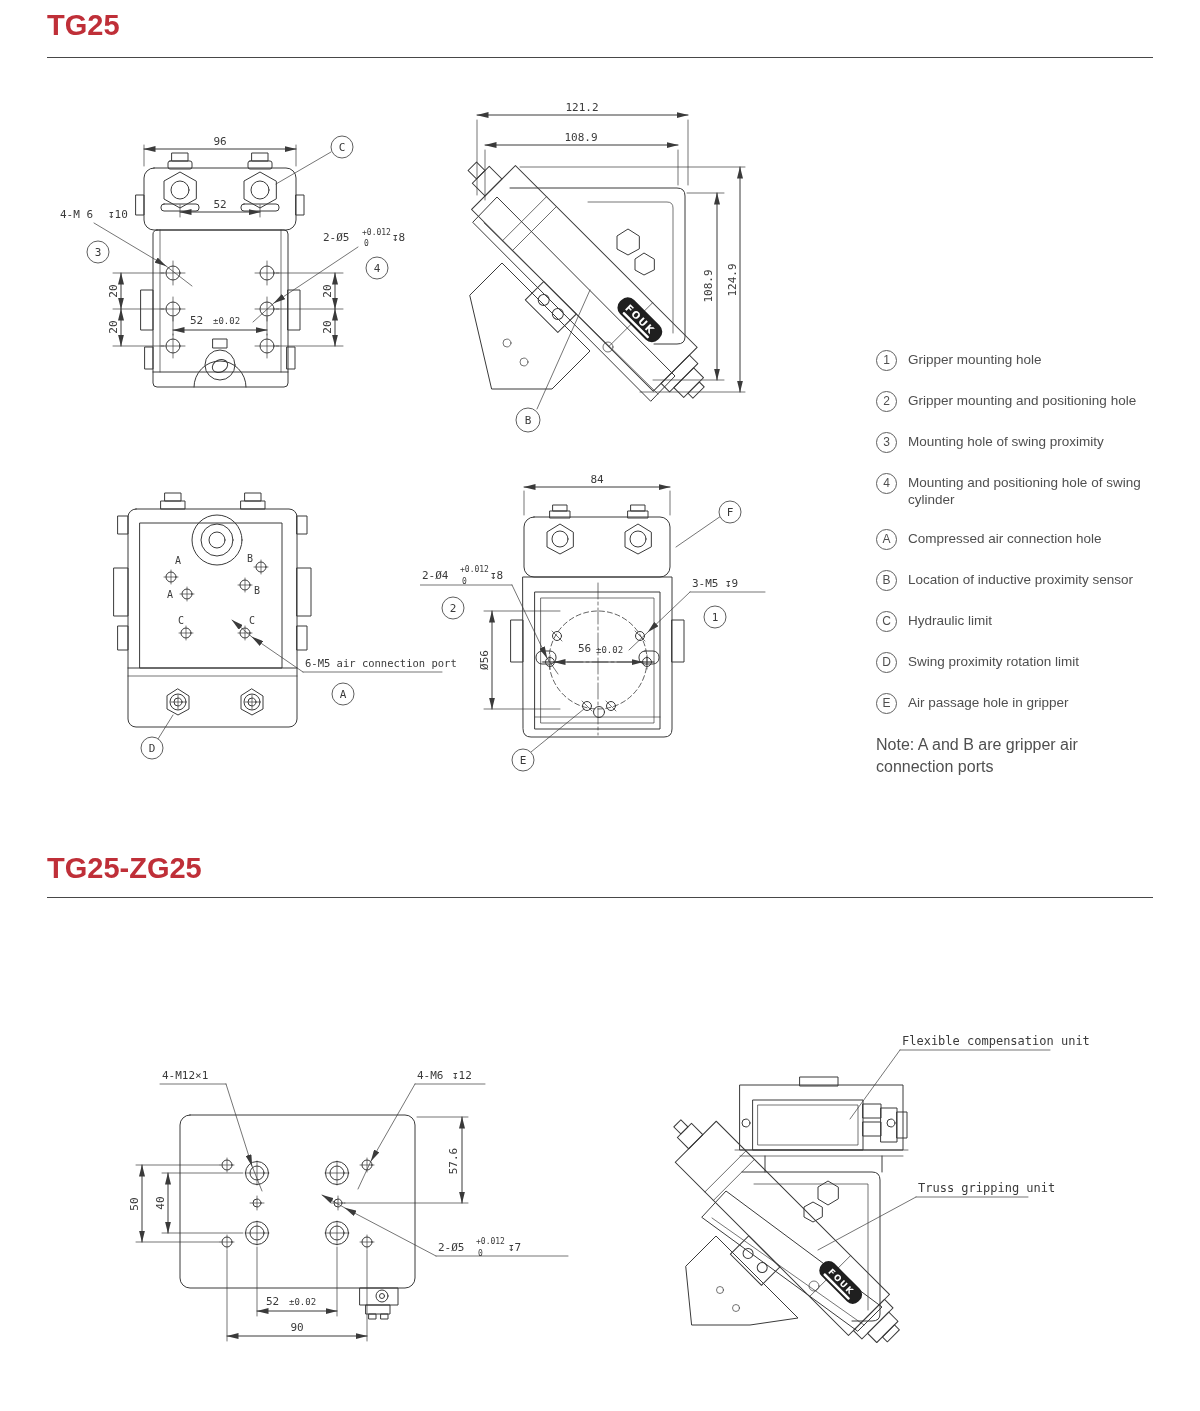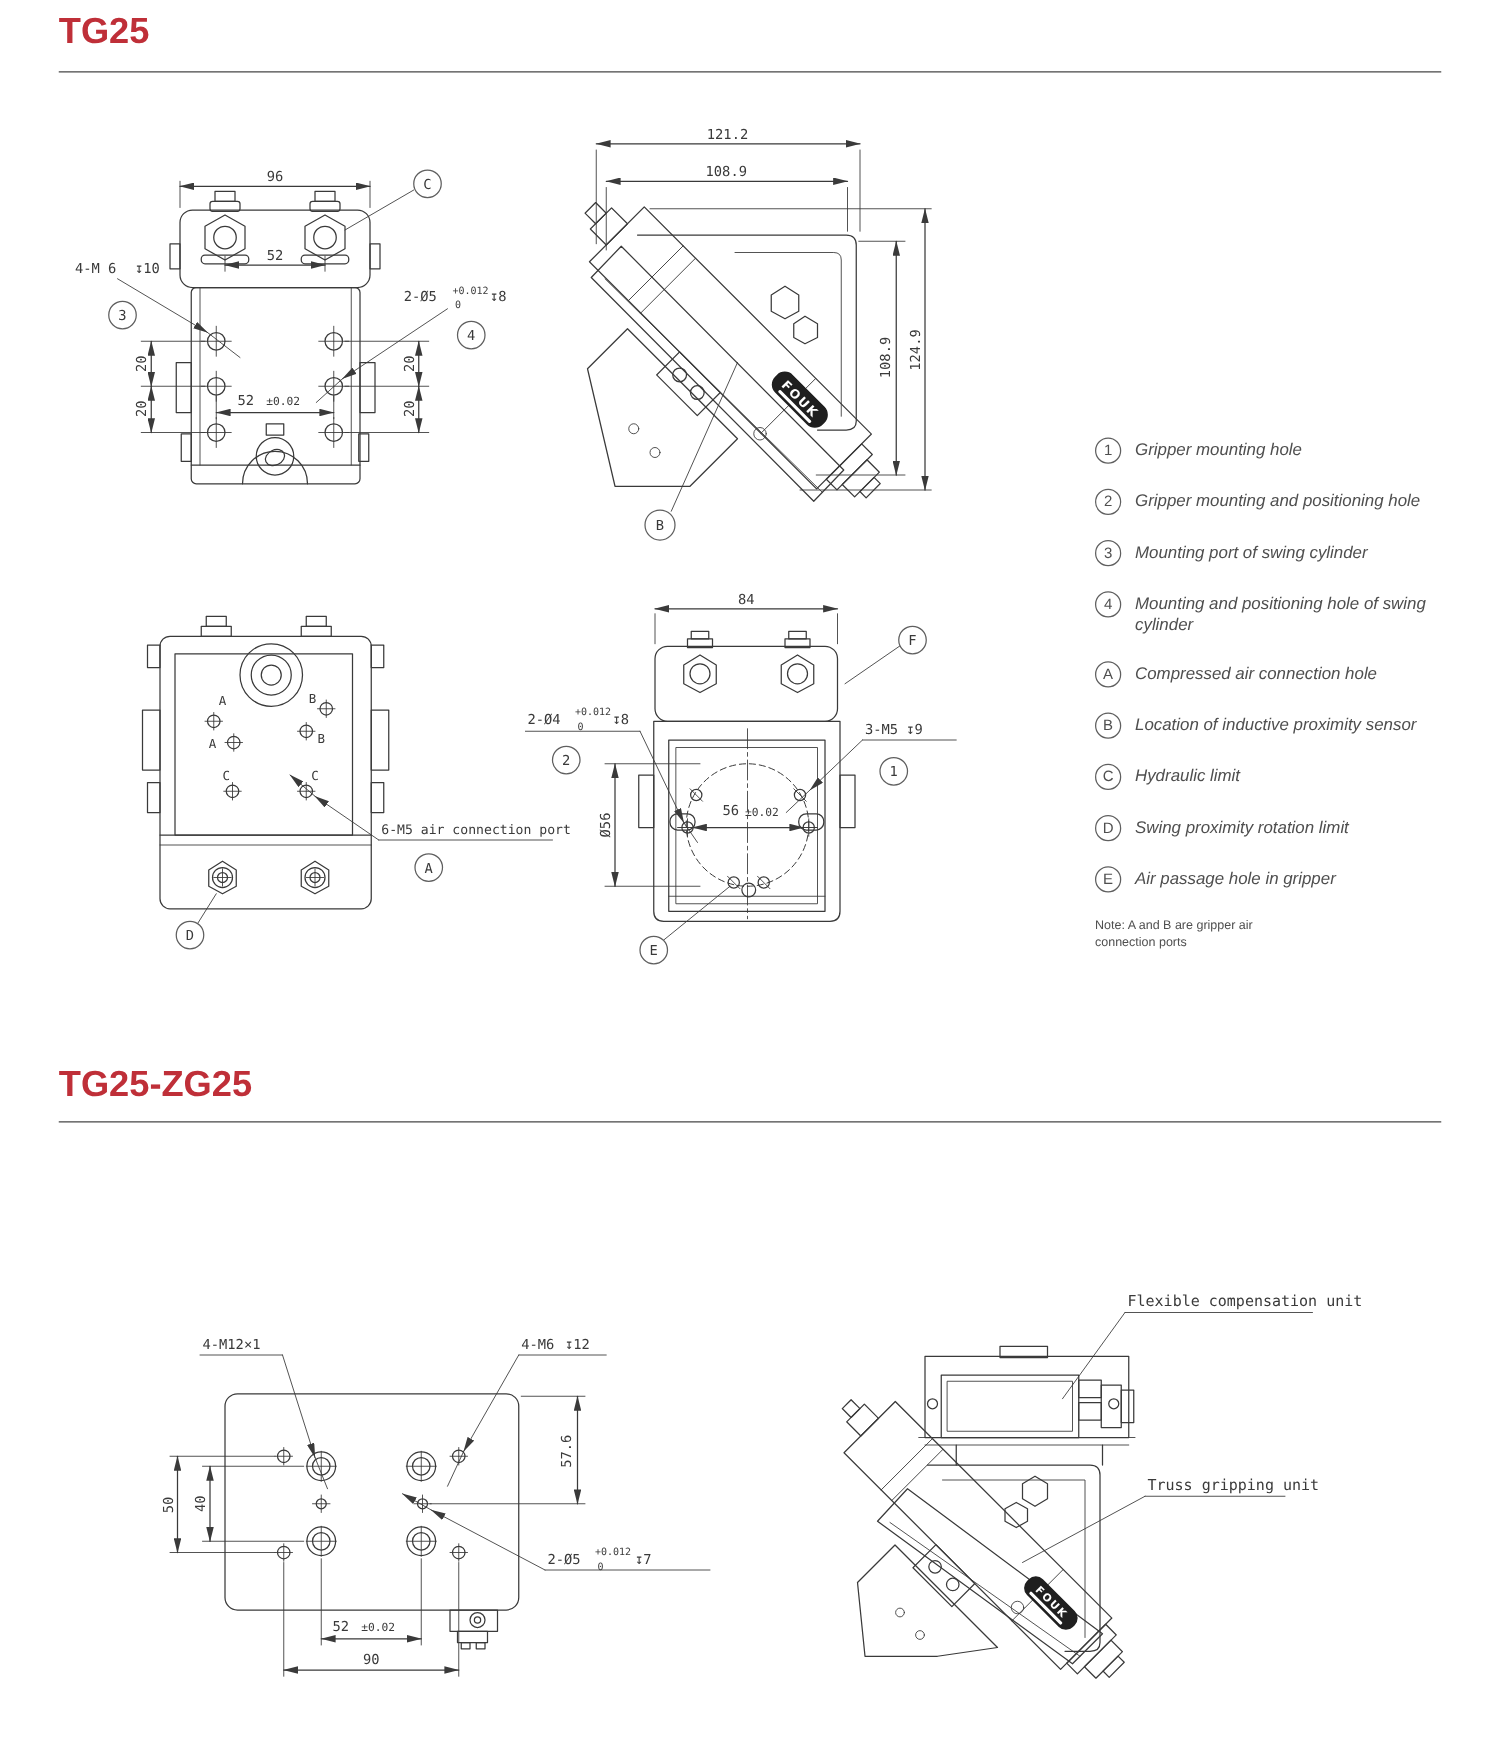--- a/index.html
+++ b/index.html
@@ -18,22 +18,22 @@
   svg text.cad{font-size:12px;}
   svg text.port{font-size:10px;}
   .balloon circle{fill:#fff;stroke:#5f5f5f;stroke-width:1;}
   .balloon text{text-anchor:middle;}
   .badge{fill:#1f1f1f;stroke:none;}
   .badge-t{fill:#fff;font-weight:bold;font-size:10px;letter-spacing:1.5px;text-anchor:middle;font-family:"DejaVu Sans",sans-serif;}
   .badge-s{fill:#fff;stroke:none;}
   .legend{position:absolute;left:876px;top:350px;width:292px;color:#4f4f4f;}
   .lg-row{display:flex;align-items:flex-start;gap:11px;margin-bottom:20px;font-size:13.5px;line-height:1.25;}
   .lg-id{box-sizing:border-box;flex:0 0 21px;width:21px;height:21px;border:1.3px solid #5f5f5f;border-radius:50%;display:flex;align-items:center;justify-content:center;font-size:12px;}
-  .lg-txt{padding-top:2px;font-style:italic;}
-  .lg-note{font-size:10px;line-height:1.4;white-space:pre-line;margin-top:12px;margin-bottom:12px;}
+  .lg-txt{padding-top:2px;}
+  .lg-note{font-size:16px;line-height:1.4;white-space:pre-line;margin-top:12px;margin-bottom:12px;}
 </style>
 </head>
 <body>
 
 <div class="page">
 
   <div class="sec-title" style="top:9px">TG25</div>
   <div class="rule" style="top:57px"></div>
 
   <svg class="view" style="left:50px;top:95px" width="400" height="310" viewBox="0 0 400 310">
@@ -240,21 +240,21 @@
     <div class="lg-row">
         <span class="lg-id">1</span>
         <span class="lg-txt">Gripper mounting hole</span>
       </div>
     <div class="lg-row">
         <span class="lg-id">2</span>
         <span class="lg-txt">Gripper mounting and positioning hole</span>
       </div>
     <div class="lg-row">
         <span class="lg-id">3</span>
-        <span class="lg-txt">Mounting port of swing cylinder</span>
+        <span class="lg-txt">Mounting hole of swing proximity</span>
       </div>
     <div class="lg-row">
         <span class="lg-id">4</span>
         <span class="lg-txt">Mounting and positioning hole of swing cylinder</span>
       </div>
     <div class="lg-row">
         <span class="lg-id">A</span>
         <span class="lg-txt">Compressed air connection hole</span>
       </div>
     <div class="lg-row">

